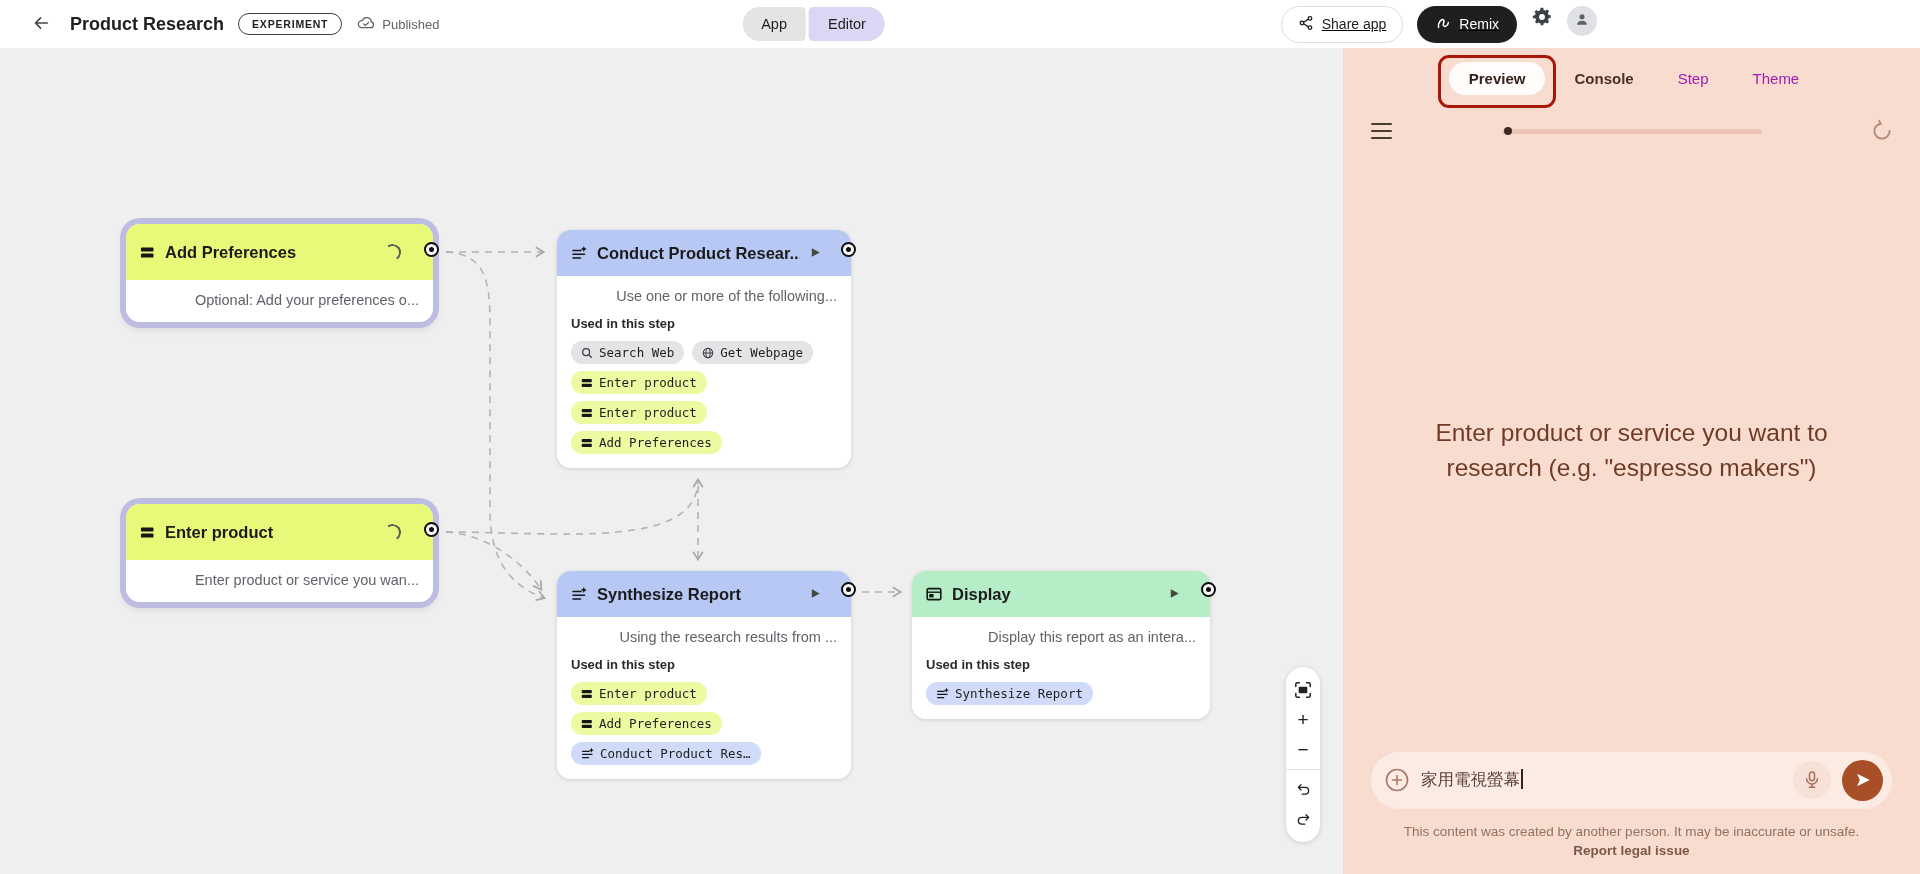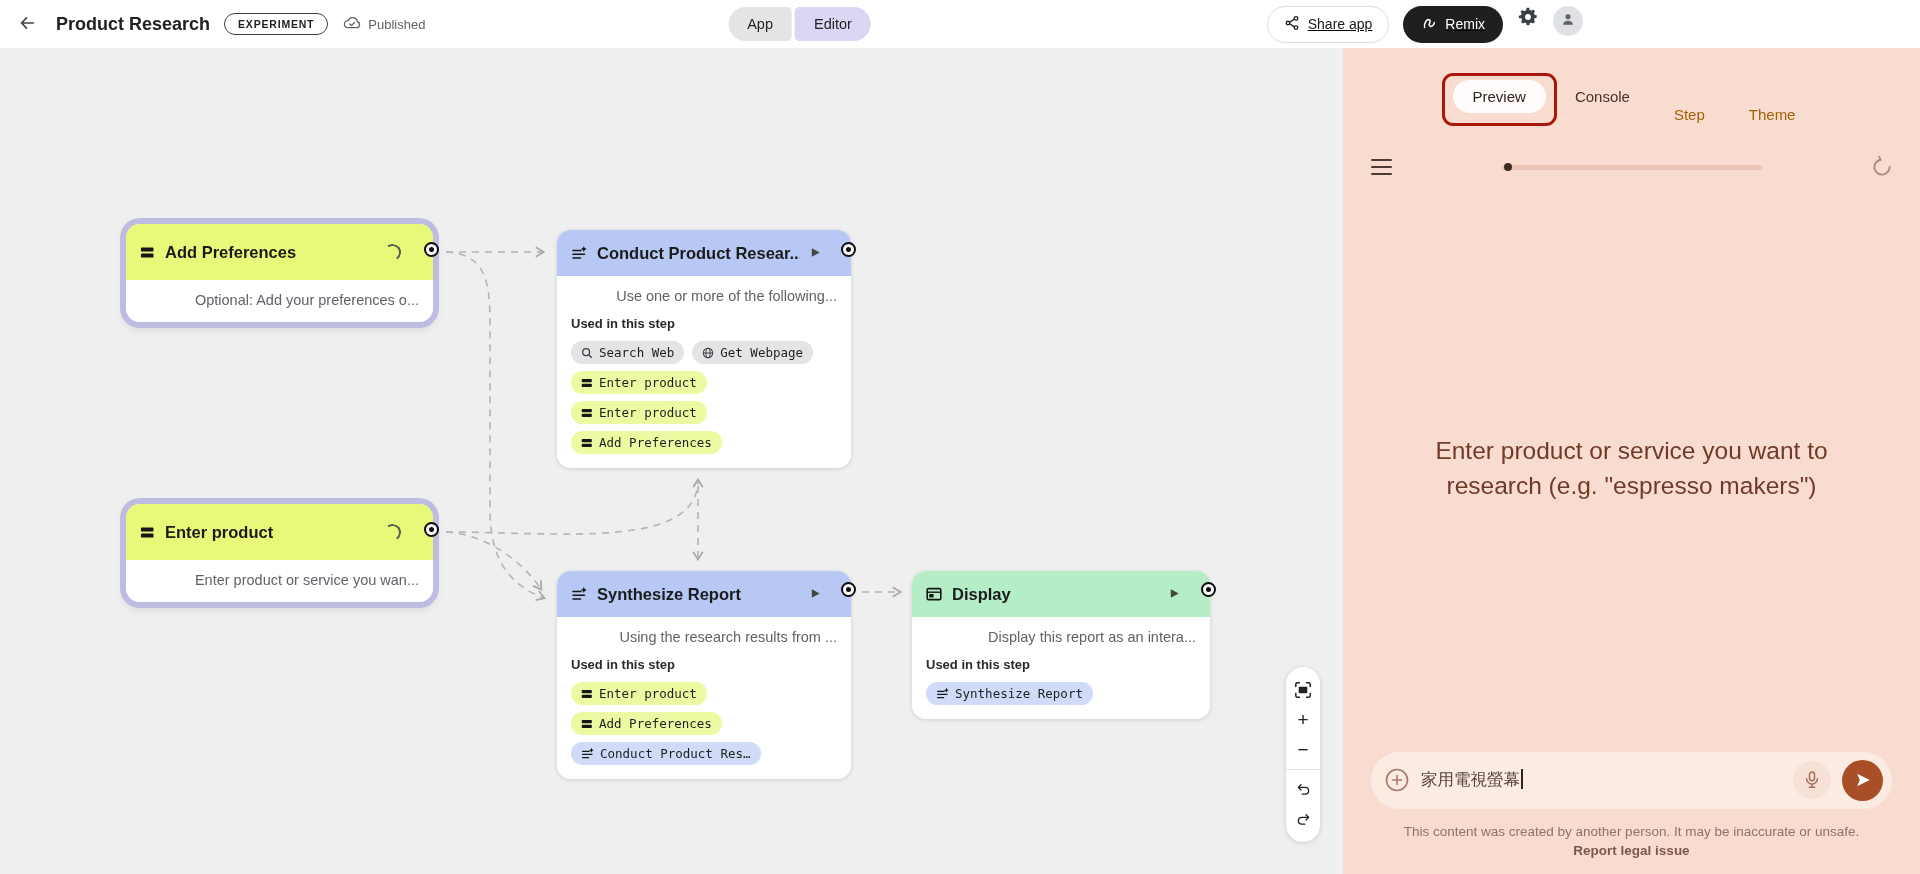--- a/index.html
+++ b/index.html
@@ -1,19 +1,19 @@
 <!DOCTYPE html>
 <html><head>
 <meta charset="utf-8">
 <style>
   * { margin:0; padding:0; box-sizing:border-box; }
   html,body { width:1920px; height:874px; overflow:hidden; font-family:"Liberation Sans", sans-serif; background:#fff; }
 
   
-  .topbar { position:absolute; left:0; top:0; width:1599px; height:48px; background:#fff; display:flex; align-items:center; padding:0 16px; z-index:30; }
+  .topbar { position:absolute; left:14px; top:0; width:1599px; height:48px; background:#fff; display:flex; align-items:center; padding:0 16px; z-index:30; }
   .tb-left { display:flex; align-items:center; gap:14px; }
   .icon-btn { background:none; border:none; cursor:pointer; display:flex; align-items:center; justify-content:center; }
   .app-title { font-size:18px; font-weight:700; color:#202124; margin-left:4px; white-space:nowrap; }
   .exp-badge { border:1.5px solid #3c4043; border-radius:14px; padding:4px 13px; font-size:10.5px; letter-spacing:.8px; font-weight:600; color:#202124; }
   .published { display:flex; align-items:center; gap:6px; font-size:13px; color:#5f6368; }
   .tb-center { position:absolute; left:50%; transform:translateX(-50%); display:flex; gap:3px; }
   .seg { border:none; cursor:pointer; font-size:14.5px; font-weight:500; color:#1f1f1f; padding:9px 19px; font-family:inherit; }
   .seg.app { background:#e4e4e4; border-radius:19px 5px 5px 19px; }
   .seg.editor { background:#d9d7f3; border-radius:5px 19px 19px 5px; }
   .tb-right { margin-left:auto; display:flex; align-items:flex-start; gap:14px;text-decoration:underline; }
@@ -51,23 +51,23 @@
   .target::after { content:""; width:5.5px; height:5.5px; border-radius:50%; background:#0d0d0d; }
 
   
   .zoom-toolbar { position:absolute; left:1286px; top:619px; width:34px; z-index:10; background:#fff; border-radius:17px; box-shadow:0 1px 5px rgba(0,0,0,.15); display:flex; flex-direction:column; align-items:center; padding:9px 0; gap:2px; }
   .zt-btn { width:28px; height:28px; border:none; background:none; cursor:pointer; display:flex; align-items:center; justify-content:center; font-size:19px; color:#202124; }
   .zt-div { width:100%; height:1px; background:#e4e4e4; margin:3px 0; }
 
   
   .panel { position:absolute; right:0; top:0; width:577px; height:826px; background:#f9dcd0; display:flex; flex-direction:column; }
   .tabbar { display:flex; justify-content:center; align-items:center; gap:14px; padding-top:14px; }
-  .tab { border:none; background:none; font-family:inherit; font-size:15px; padding:8px 15px; cursor:pointer; color:#46312a; font-weight:400; border-radius:20px; }
+  .tab { border:none; background:none; font-family:inherit; font-size:15px; padding:8px 15px; cursor:pointer; color:#46312a; font-weight:700; border-radius:20px; }
   .tab.pill { background:#fffcfb; color:#33231d; position:relative; padding:8px 20px; }
-  .tab.dim { color:#a16207; font-weight:400;margin-top:36px; }
+  .tab.dim { color:#a21caf; font-weight:400; }
   .red-box { position:absolute; left:-11px; right:-11px; top:-7px; bottom:-13px; border:3.5px solid #a8170a; border-radius:11px; pointer-events:none; }
   .controls { display:flex; align-items:center; justify-content:space-between; margin-top:18px; padding:0 24px; height:36px; }
   .hamburger { display:flex; flex-direction:column; gap:4.5px; background:none; border:none; cursor:pointer; padding:4px; }
   .hamburger span { display:block; width:21px; height:2.4px; background:#4c3b33; border-radius:2px; }
   .progress { position:relative; width:260px; height:14px; cursor:pointer; }
   .progress .track { position:absolute; top:5px; left:0; right:0; height:4.5px; border-radius:3px; background:#eac5b5; }
   .progress .dot { position:absolute; top:3px; left:2px; width:8px; height:8px; border-radius:50%; background:#3d2a21; }
   .restart-btn { background:none; border:none; cursor:pointer; display:flex; padding:2px; }
   .msgarea { flex:1; display:flex; align-items:center; justify-content:center; }
   .message { width:470px; text-align:center; font-size:24.5px; line-height:1.45; color:#703a27; font-weight:500; }

